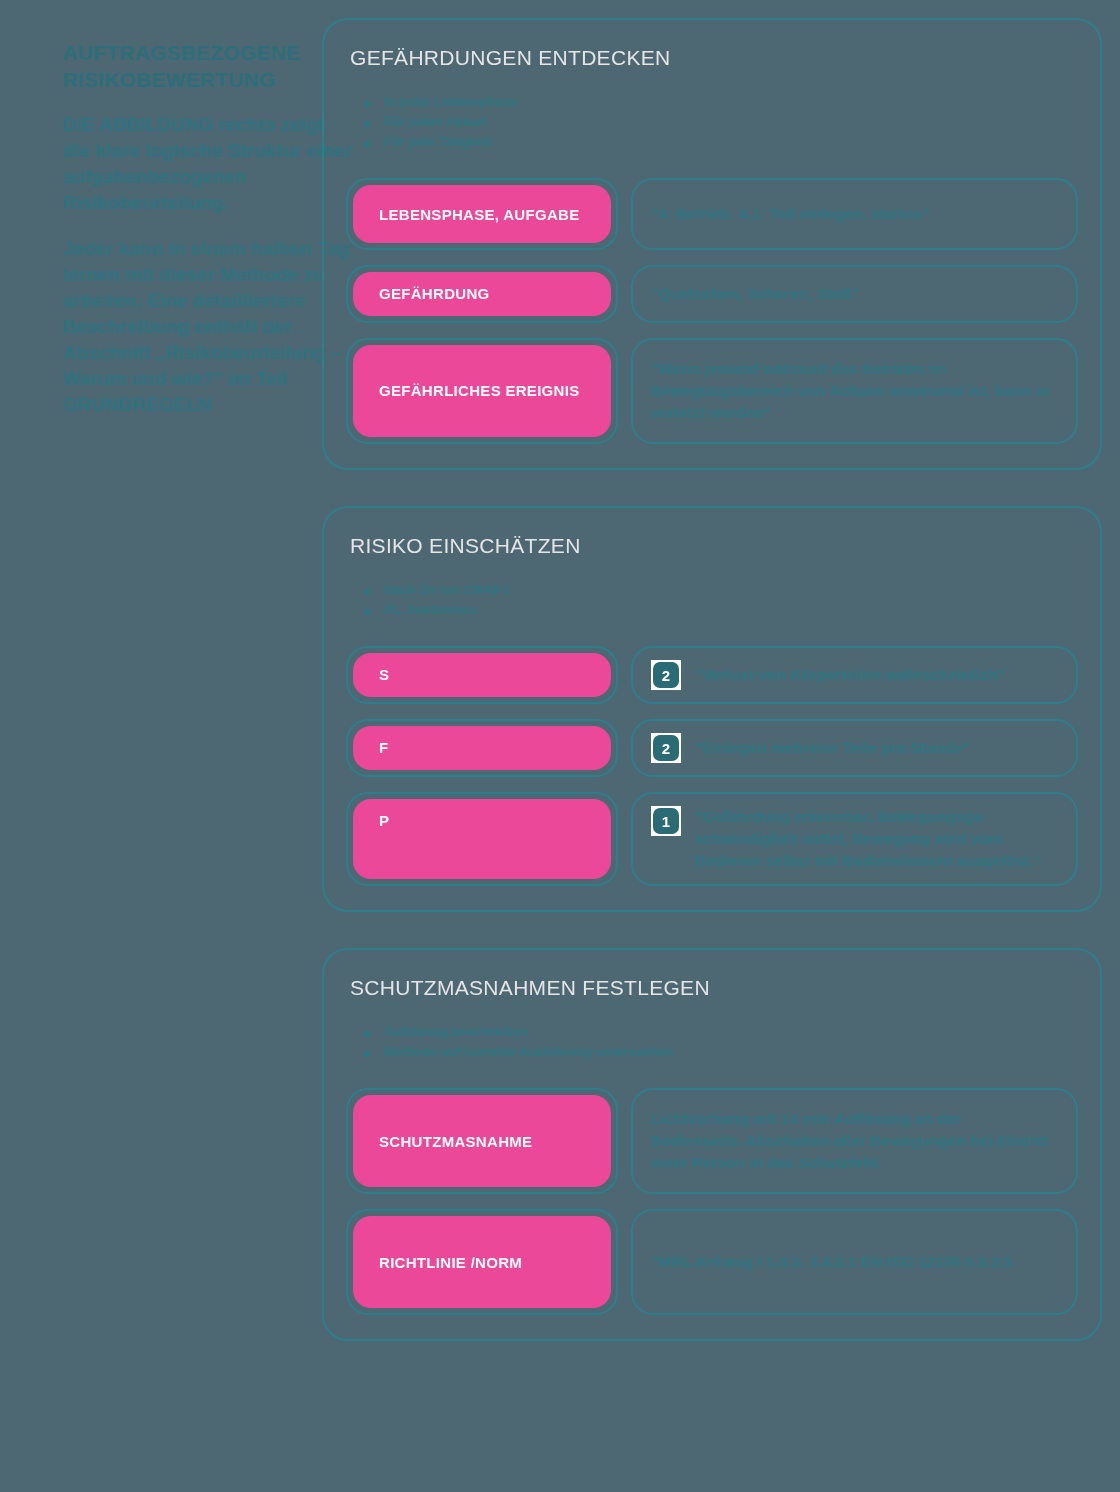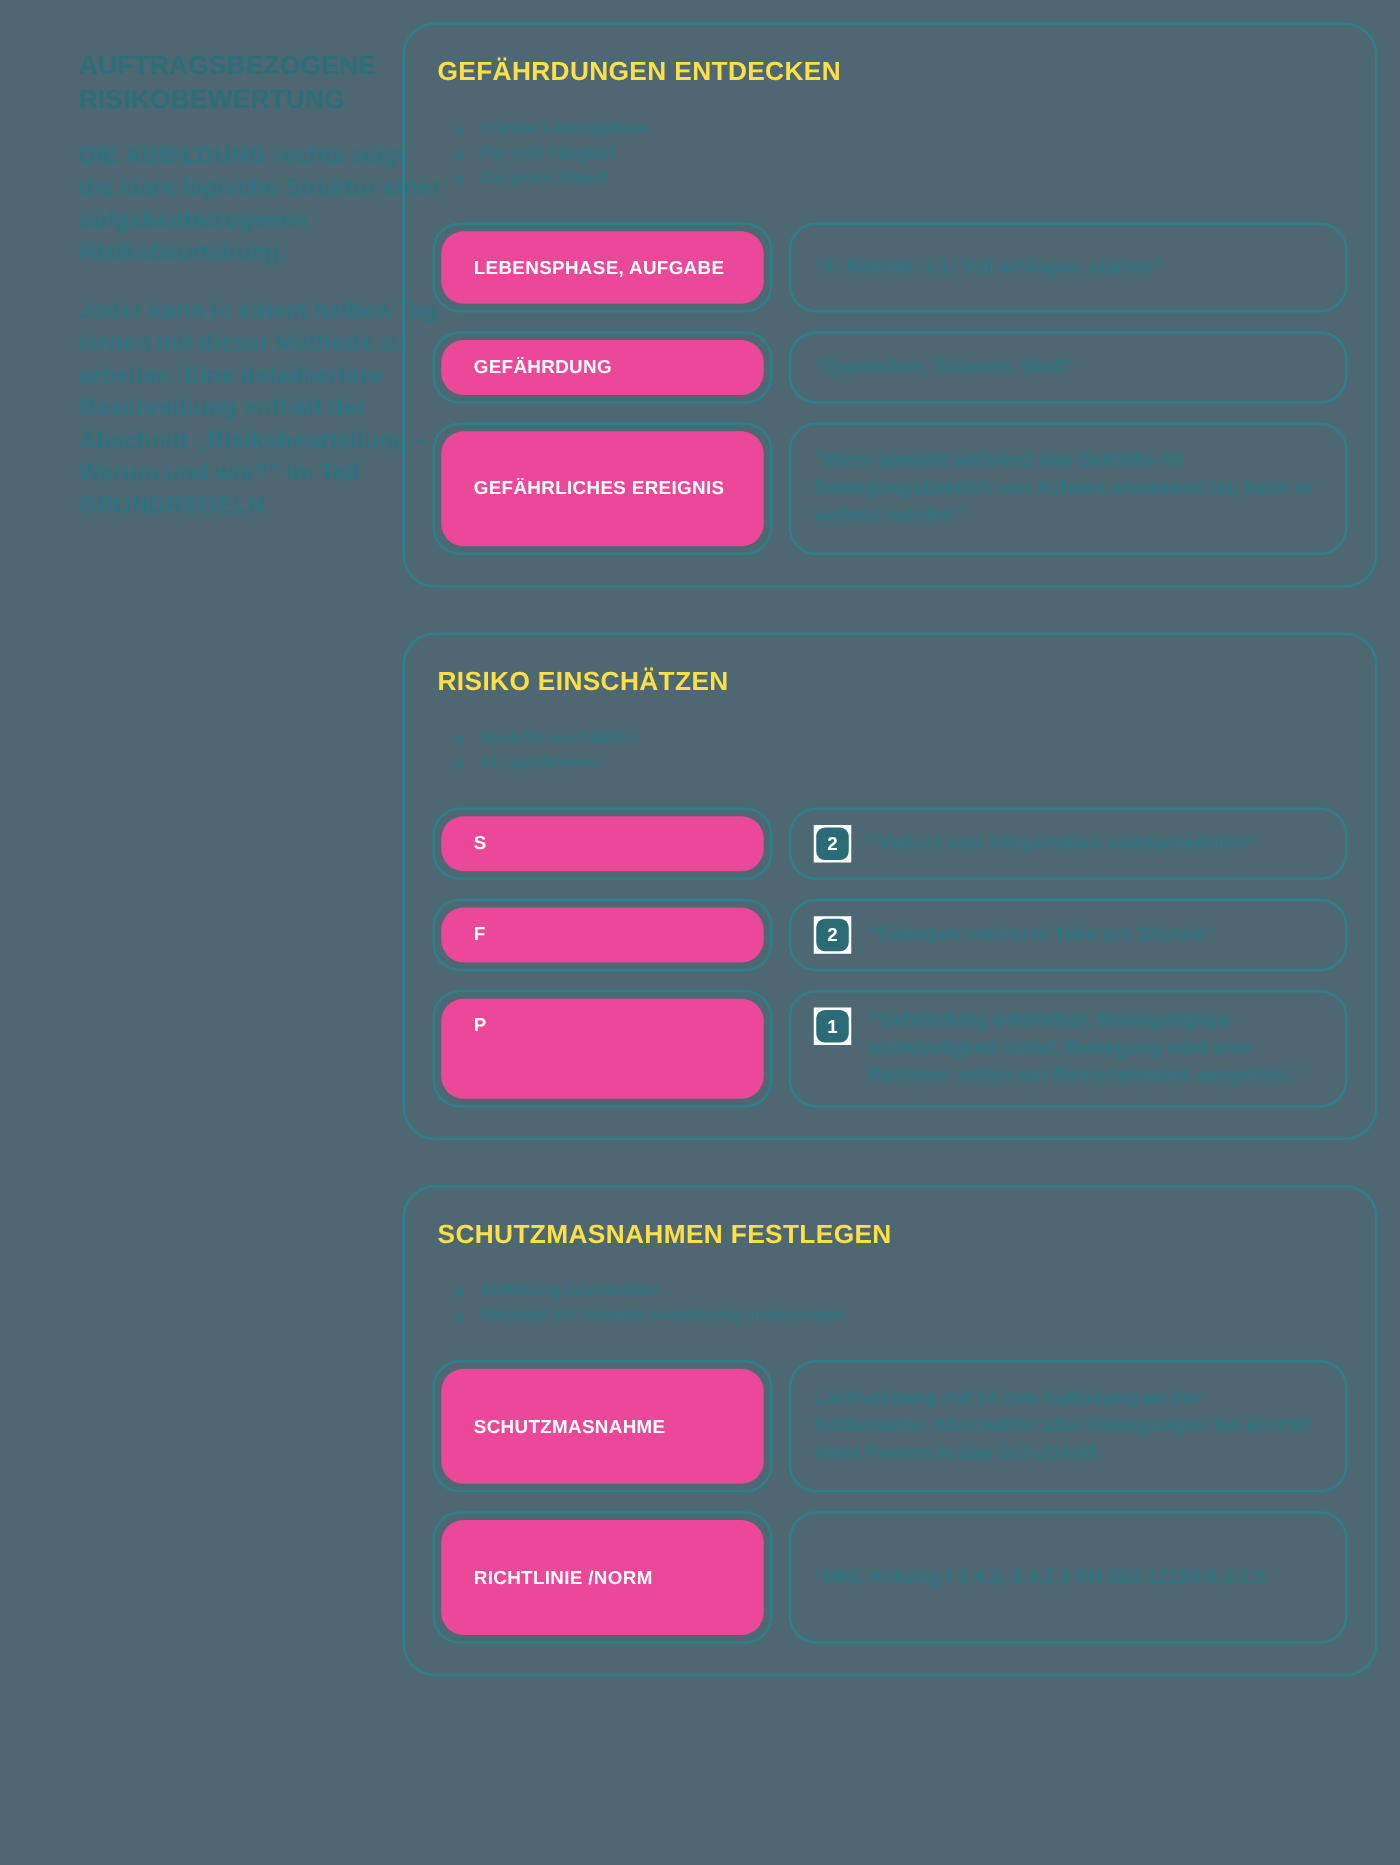--- a/index.html
+++ b/index.html
@@ -53,23 +53,23 @@
   .panel {
     border: 2px solid #2e7f8c;
     border-radius: 26px;
     padding: 26px 22px 24px 22px;
     box-sizing: border-box;
     margin-bottom: 36px;
   }
   .panel:last-child { margin-bottom: 0; }
 
   .panel-title {
-    color: #fde047;
+    color: #e5e5e5;
     font-size: 21px;
-    font-weight: bold;
+    font-weight: normal;
     letter-spacing: 0.3px;
     margin: 0 0 22px 4px;
     text-transform: uppercase;
   }
 
   .bullets {
     list-style: none;
     margin: 0 0 26px 0;
     padding: 0 0 0 18px;
   }
@@ -195,22 +195,22 @@
   <p class="intro-para">DIE ABBILDUNG rechts zeigt die klare logische Struktur einer aufgabenbezogenen Risikobeurteilung.</p>
   <p class="intro-para">Jeder kann in einem halben Tag lernen mit dieser Methode zu arbeiten. Eine detailliertere Beschreibung enthält der Abschnitt „Risikobeurteilung – Warum und wie?" im Teil GRUNDREGELN</p>
 </div>
 
 <div class="panels">
 
   <section class="panel">
     <h2 class="panel-title">GEFÄHRDUNGEN ENTDECKEN</h2>
     <ul class="bullets">
       <li>In jeder Lebensphase</li>
+      <li>Für jeden Ablauf</li>
       <li>Für jede Tätigkeit</li>
-      <li>Für jeden Ablauf</li>
     </ul>
 
     <div class="row h-tall">
       <div class="label-cap">
         <div class="label-inner">LEBENSPHASE, AUFGABE</div>
       </div>
       <div class="value-box">
         <div class="value-text">"4: Betrieb. 4.1: Teil einlegen, starten"</div>
       </div>
     </div>

